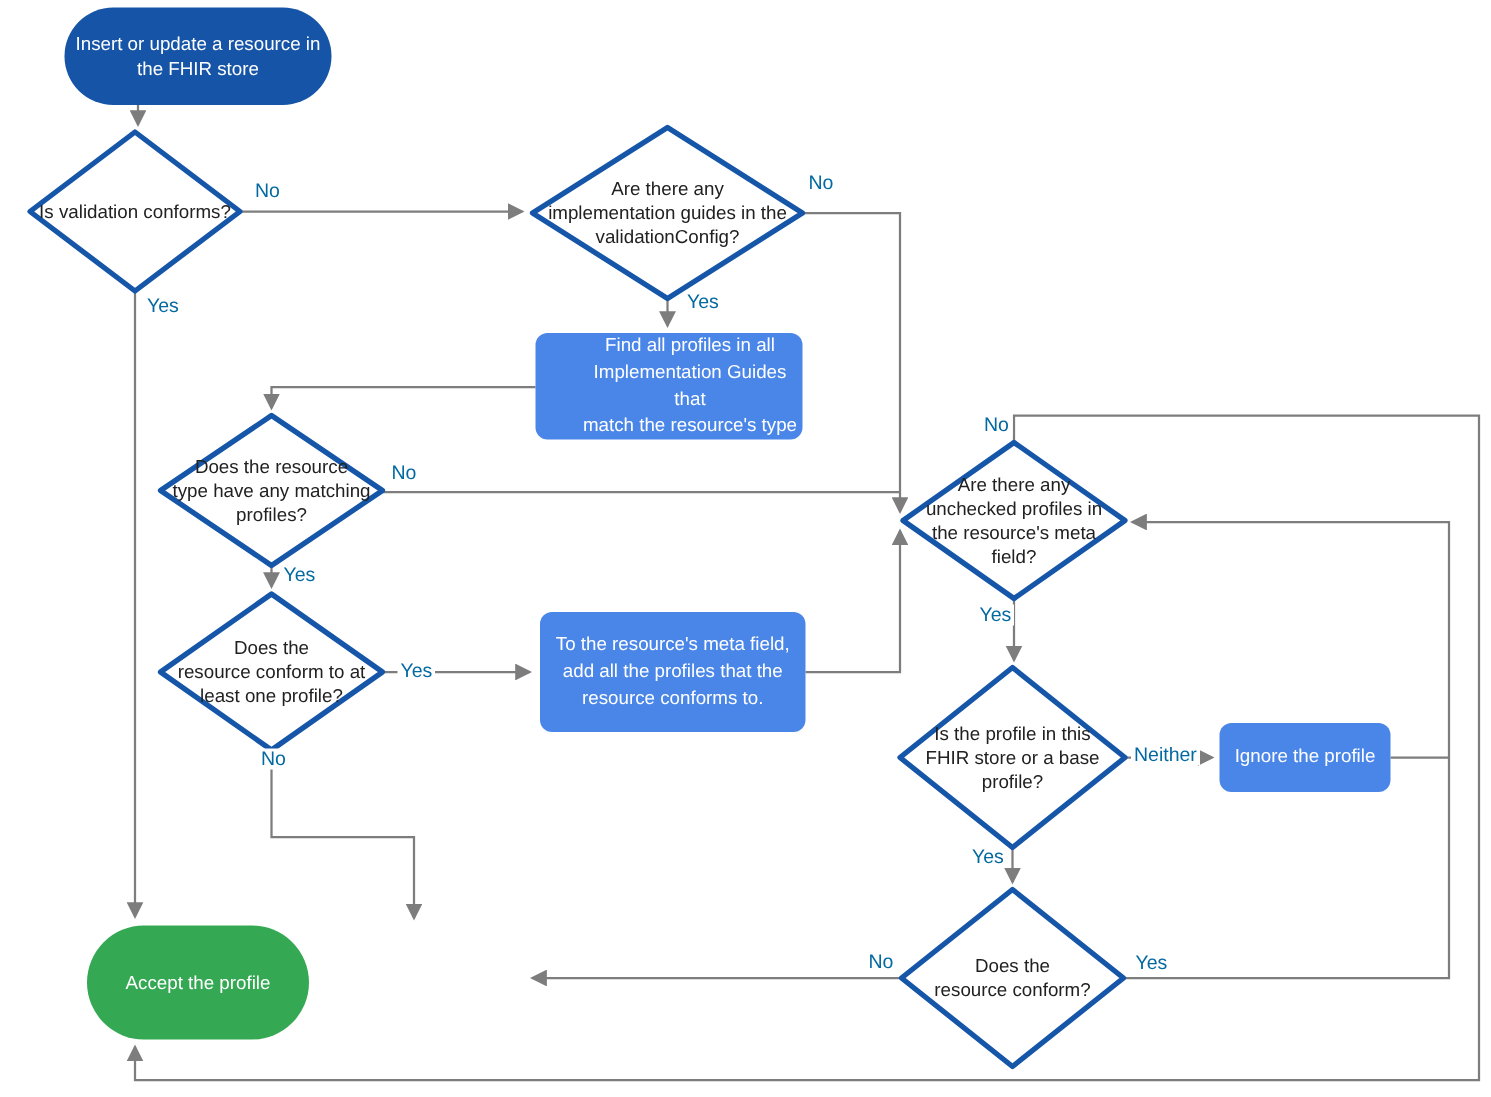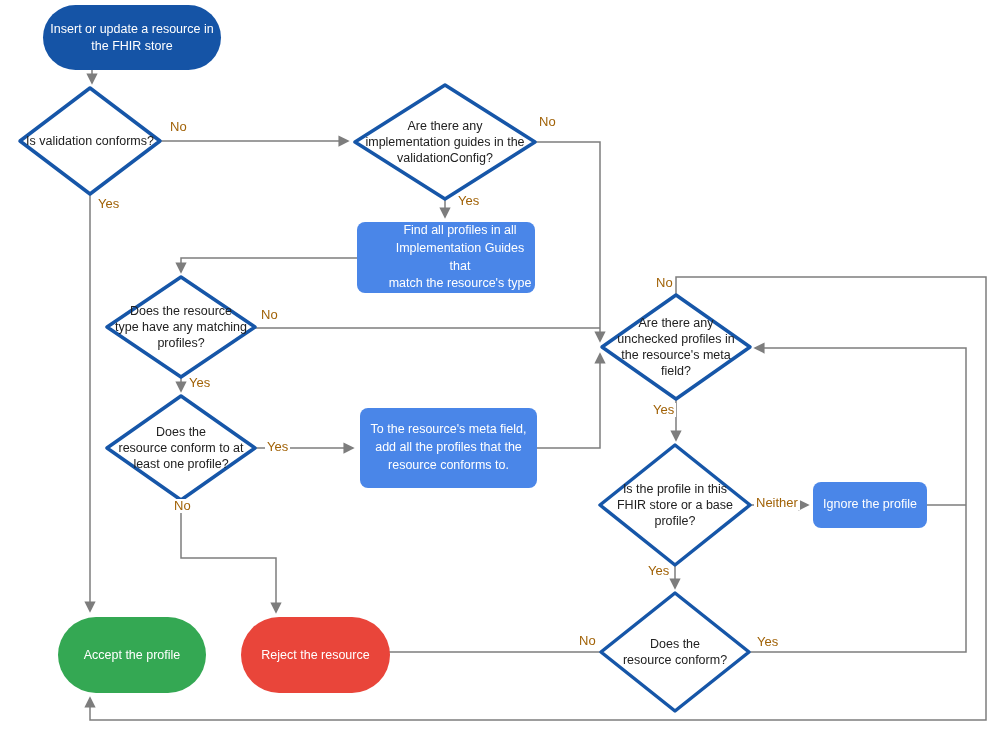--- a/index.html
+++ b/index.html
@@ -16,21 +16,21 @@
     text-align:center;white-space:pre-line;font-size:12.5px;line-height:1.3;
     box-sizing:border-box;color:#212121;
   }
   .pill{border-radius:40px;color:#ffffff;margin-left:40px;}
   .pill.start{background:var(--node-blue);}
   .pill.accept{background:var(--green);}
   .pill.reject{background:var(--red);}
   .proc{background:var(--fill-blue);border-radius:8px;color:#ffffff;line-height:1.42;}
   .dlabel{background:transparent;}
   .elabel{
-    position:absolute;font-size:13px;color:#a16207;background:#ffffff;
+    position:absolute;font-size:13px;color:#0369a1;background:#ffffff;
     padding:0 2px;line-height:1.1;white-space:nowrap;
   }
 </style>
 </head>
 <body>
 
 <div class="canvas">
 
   <svg class="wires" viewBox="0 0 994 731" xmlns="http://www.w3.org/2000/svg">
     <defs>
@@ -75,21 +75,20 @@
 match the resource's type</div>
 
   <div class="node proc" style="left:360px;top:408px;width:177px;height:80px;">To the resource's meta field,
 add all the profiles that the
 resource conforms to.</div>
 
   <div class="node proc" style="left:813px;top:482px;width:114px;height:46px;">Ignore the profile</div>
 
   <div class="node pill accept" style="left:18px;top:617px;width:148px;height:76px;">Accept the profile</div>
 
-  <div class="node pill reject" style="left:201px;top:617px;width:149px;height:76px;">Reject the resource</div>
 
   <div class="node dlabel" style="left:20px;top:88px;width:140px;height:106px;">Is validation conforms?</div>
 
   <div class="node dlabel" style="left:355px;top:85px;width:180px;height:114px;">Are there any
 implementation guides in the
 validationConfig?</div>
 
   <div class="node dlabel" style="left:107px;top:277px;width:148px;height:100px;">Does the resource
 type have any matching
 profiles?</div>

